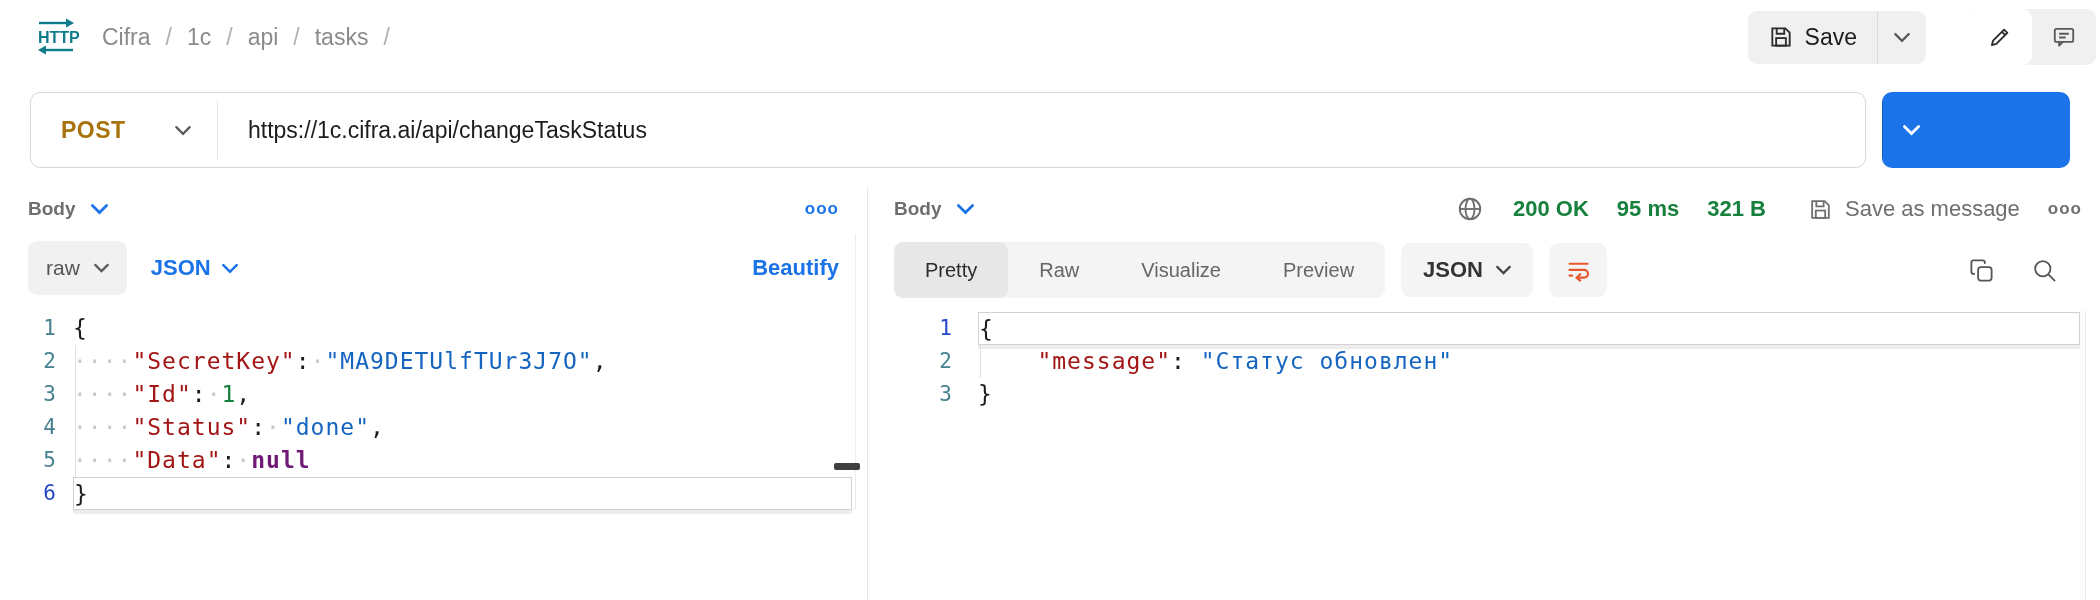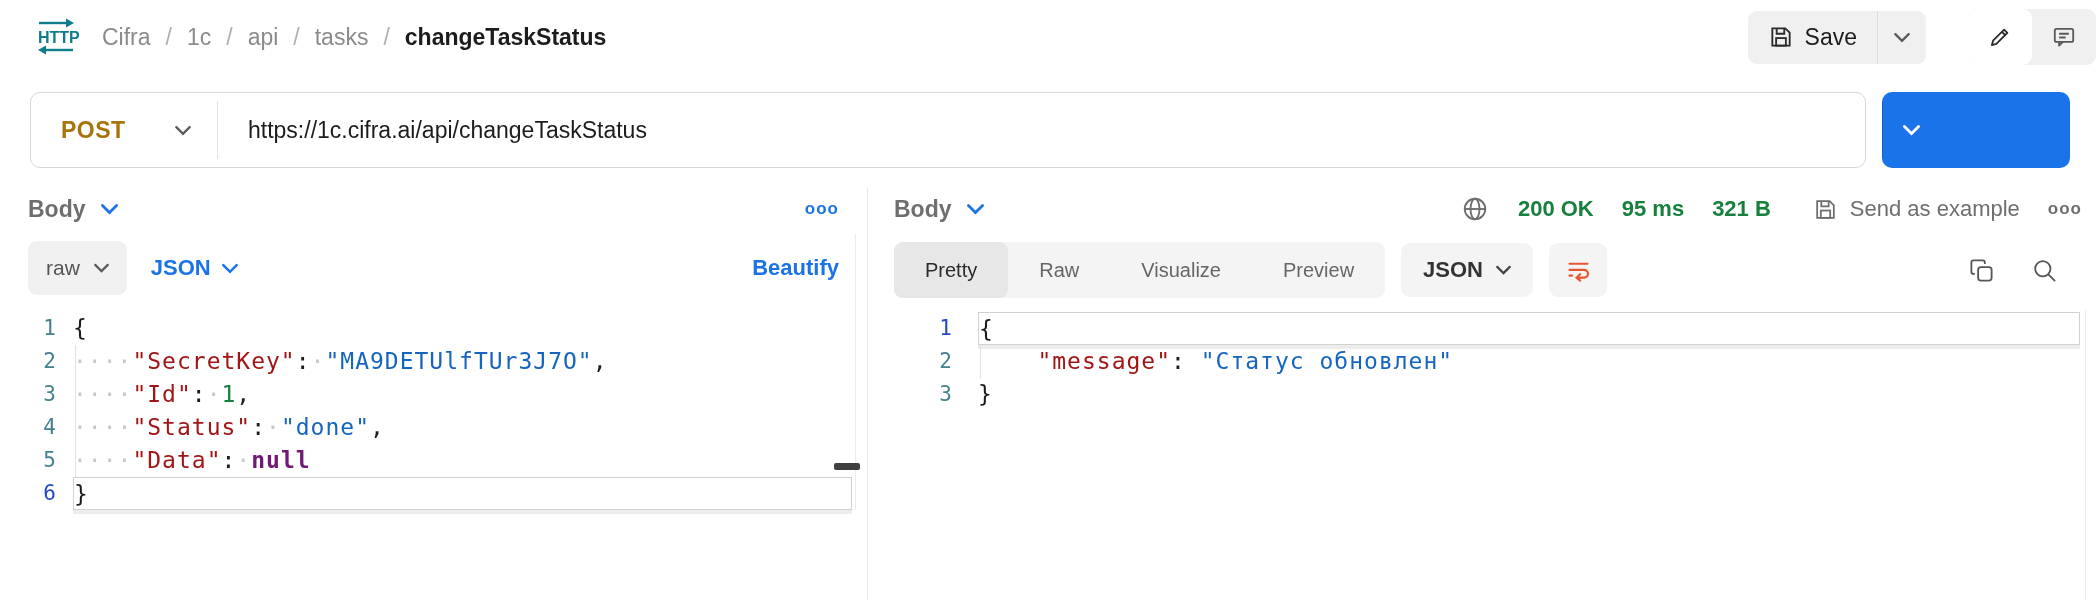--- a/index.html
+++ b/index.html
@@ -41,21 +41,21 @@
   .send-caret { width:56px; display:flex; align-items:center; justify-content:center; cursor:pointer; }
 
   
   .panels { display:flex; margin-top:20px; height:412px; }
   .panel-left { width:868px; border-right:1px solid #e8e8e8; position:relative; }
   .panel-right { flex:1; position:relative; }
   .p-row { display:flex; align-items:center; }
   .panel-left .p-row { padding:0 28px; }
   .panel-right .p-row { padding:0 18px 0 26px; }
 
-  .sec-label { font-size:23px; font-weight:700; color:#6e6e6e; }
+  .sec-label { font-size:19px; font-weight:700; color:#6e6e6e; }
   .sec-chev { margin-left:15px; }
   .more { font-size:17px; font-weight:800; letter-spacing:1px; cursor:pointer; }
 
   .row-head { height:42px; }
   .row-controls { height:56px; margin-top:10px; }
 
   .pill { display:flex; align-items:center; background:#f1f1f1; border-radius:9px; height:54px; cursor:pointer; }
   .pill-raw { padding:0 18px; gap:14px; color:#555; font-size:21px; }
   .pill-raw .chev { color:#5a5a5a; }
   .lang-dd { display:flex; align-items:center; gap:11px; margin-left:24px; font-size:22px; font-weight:700; cursor:pointer; }
@@ -113,21 +113,20 @@
     </span>
     <div class="breadcrumb">
       <span>Cifra</span>
       <span class="sep">/</span>
       <span>1c</span>
       <span class="sep">/</span>
       <span>api</span>
       <span class="sep">/</span>
       <span>tasks</span>
       <span class="sep">/</span>
-      <span class="current">changeTaskStatus</span>
     </div>
     <div class="spacer"></div>
     <div class="save-btn">
       <div class="save-main">
         <span style="display:flex;">
           <svg width="26" height="26" viewBox="0 0 24 24" fill="none" stroke="#2b2b2b" stroke-width="1.7">
             <path d="M4 4 h12 l4 4 v12 H4 Z"></path>
             <path d="M8 4 v5 h7 V4"></path>
             <rect x="7.5" y="13" width="9" height="7"></rect>
           </svg>
@@ -275,21 +274,21 @@
           <span class="status-item" style="color:#17803d;">95 ms</span>
           <span class="status-item" style="color:#17803d;">321 B</span>
           <div class="save-example">
             <span style="display:flex;">
               <svg width="25" height="25" viewBox="0 0 24 24" fill="none" stroke="#6e6e6e" stroke-width="1.7">
                 <path d="M4 4 h12 l4 4 v12 H4 Z"></path>
                 <path d="M8 4 v5 h7 V4"></path>
                 <rect x="7.5" y="13" width="9" height="7"></rect>
               </svg>
             </span>
-            <span>Send as example</span>
+            <span>Save as message</span>
           </div>
           <span class="more" style="color:#6e6e6e;">ooo</span>
         </div>
       </div>
 
       <div class="p-row row-tabs">
         <div class="tab-group">
           <div class="tab active">Pretty</div>
           <div class="tab">Raw</div>
           <div class="tab">Visualize</div>

